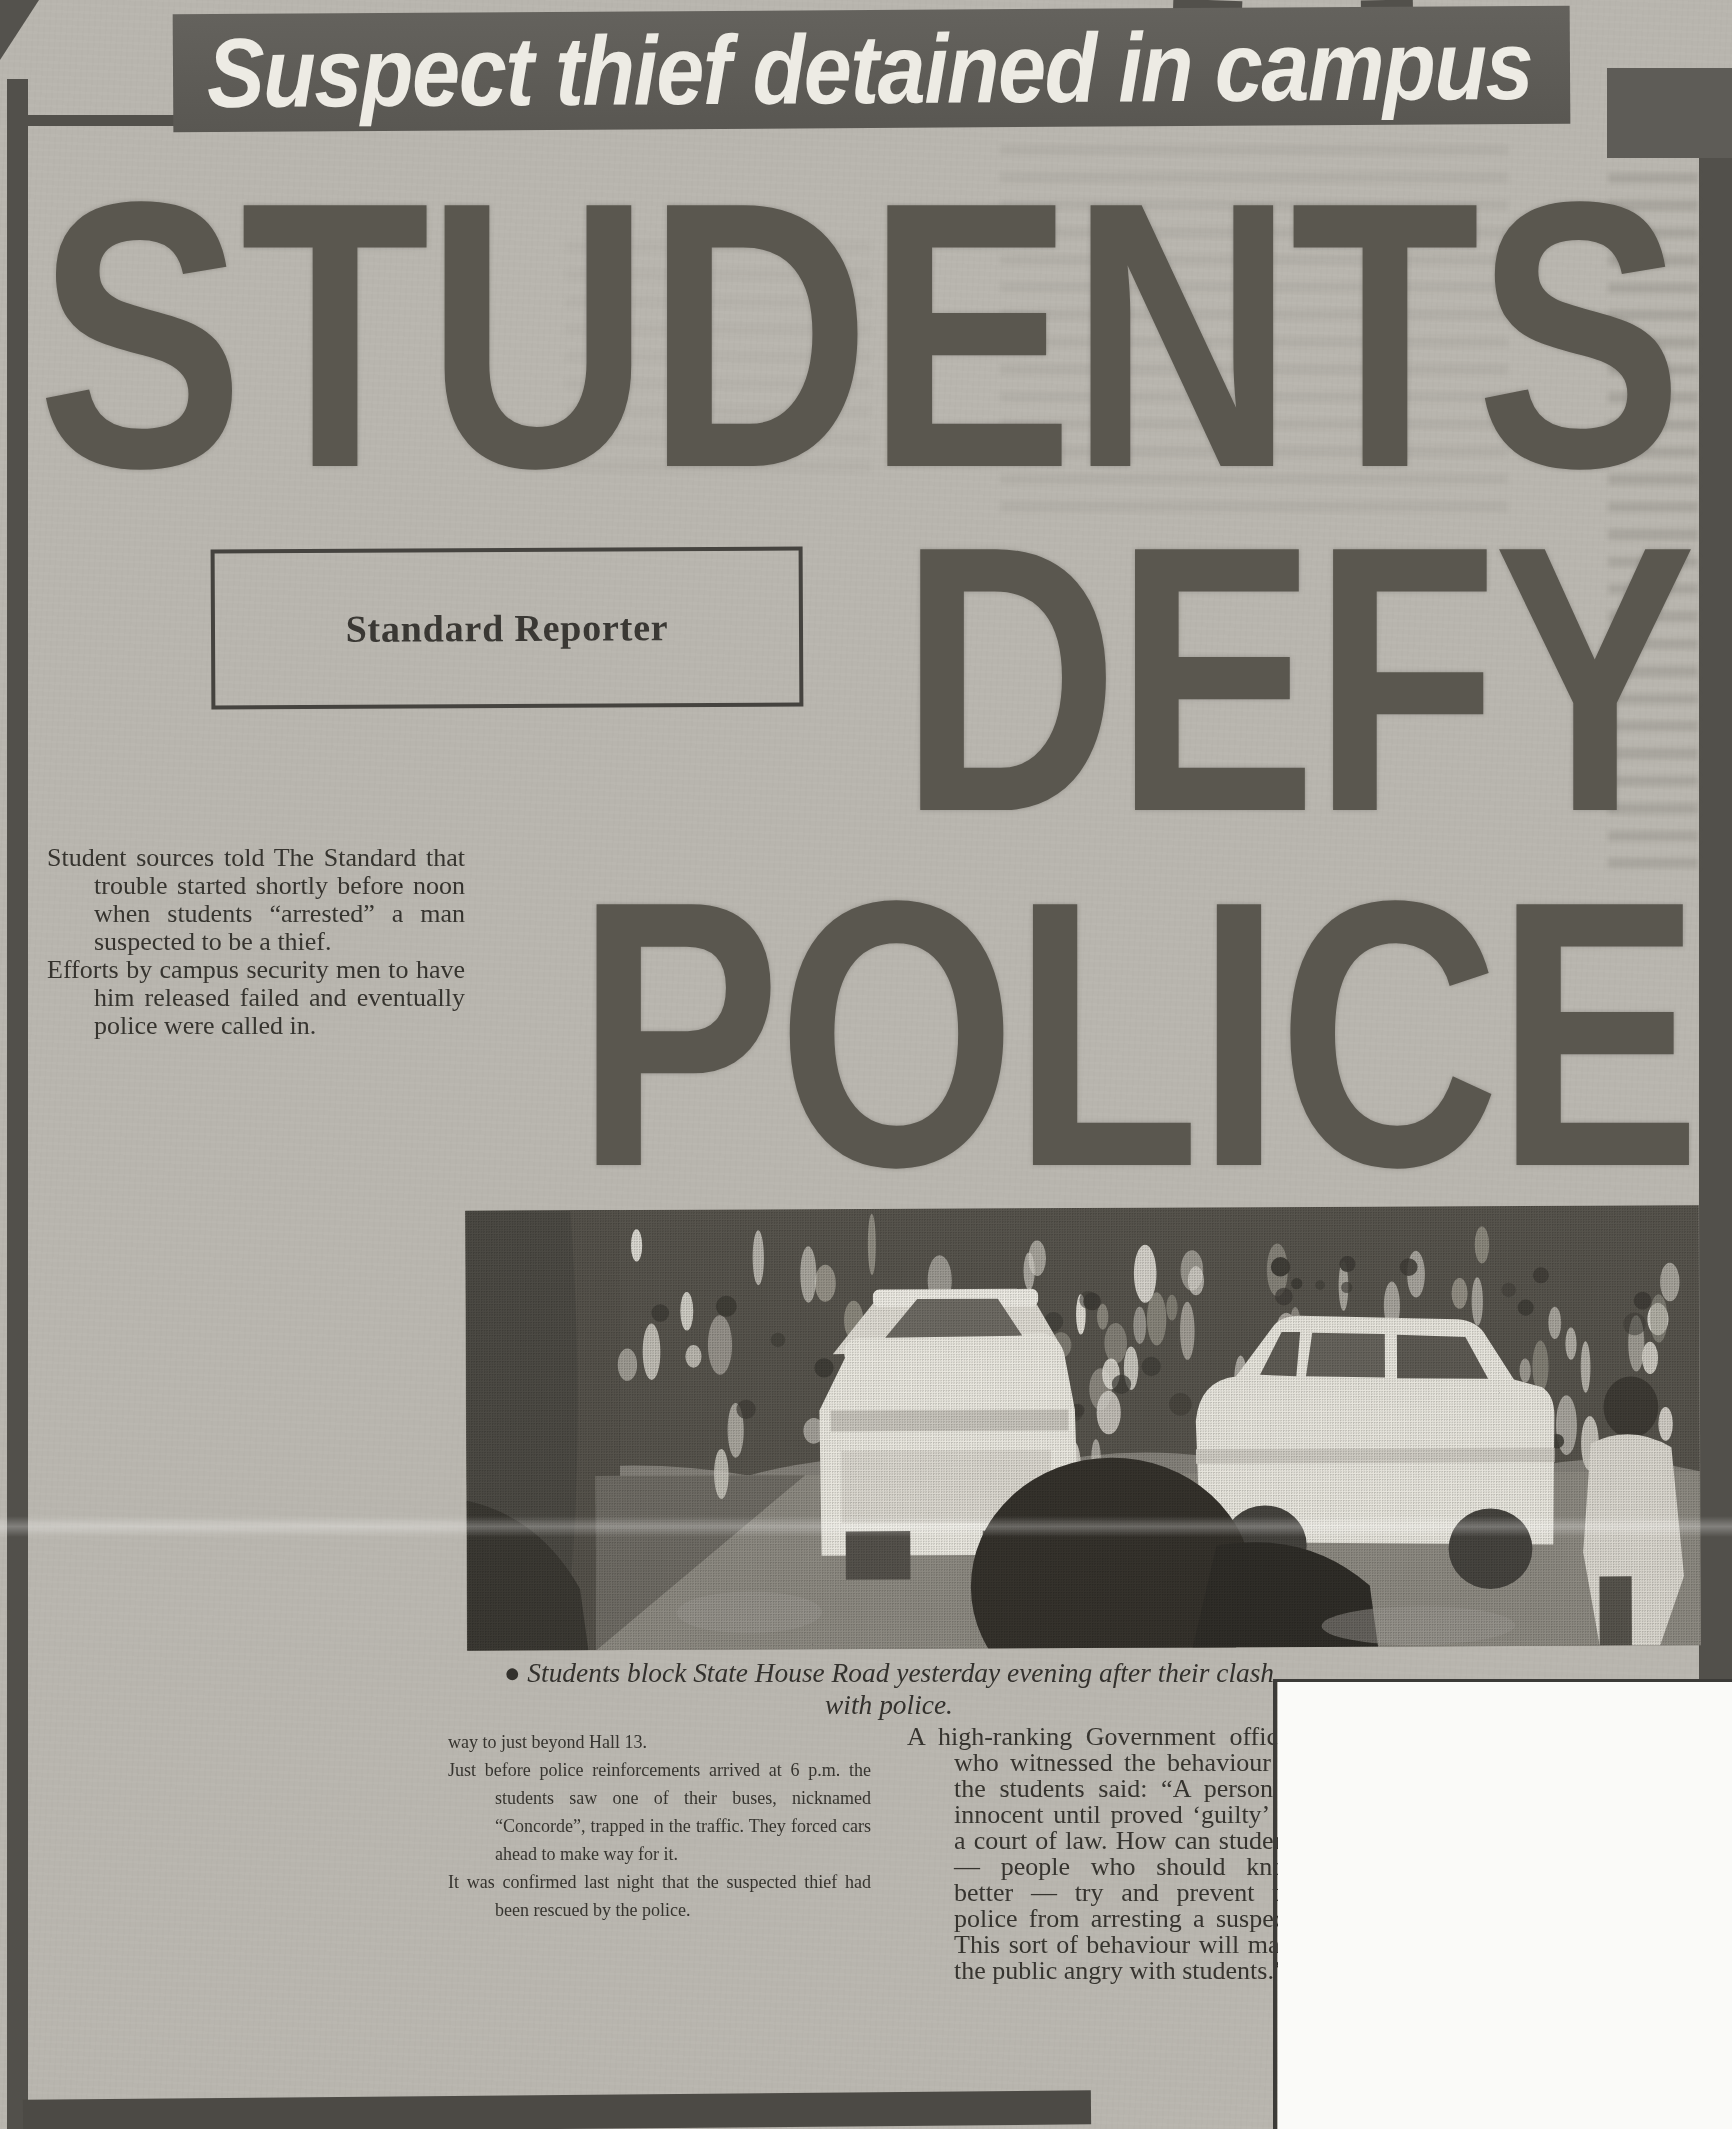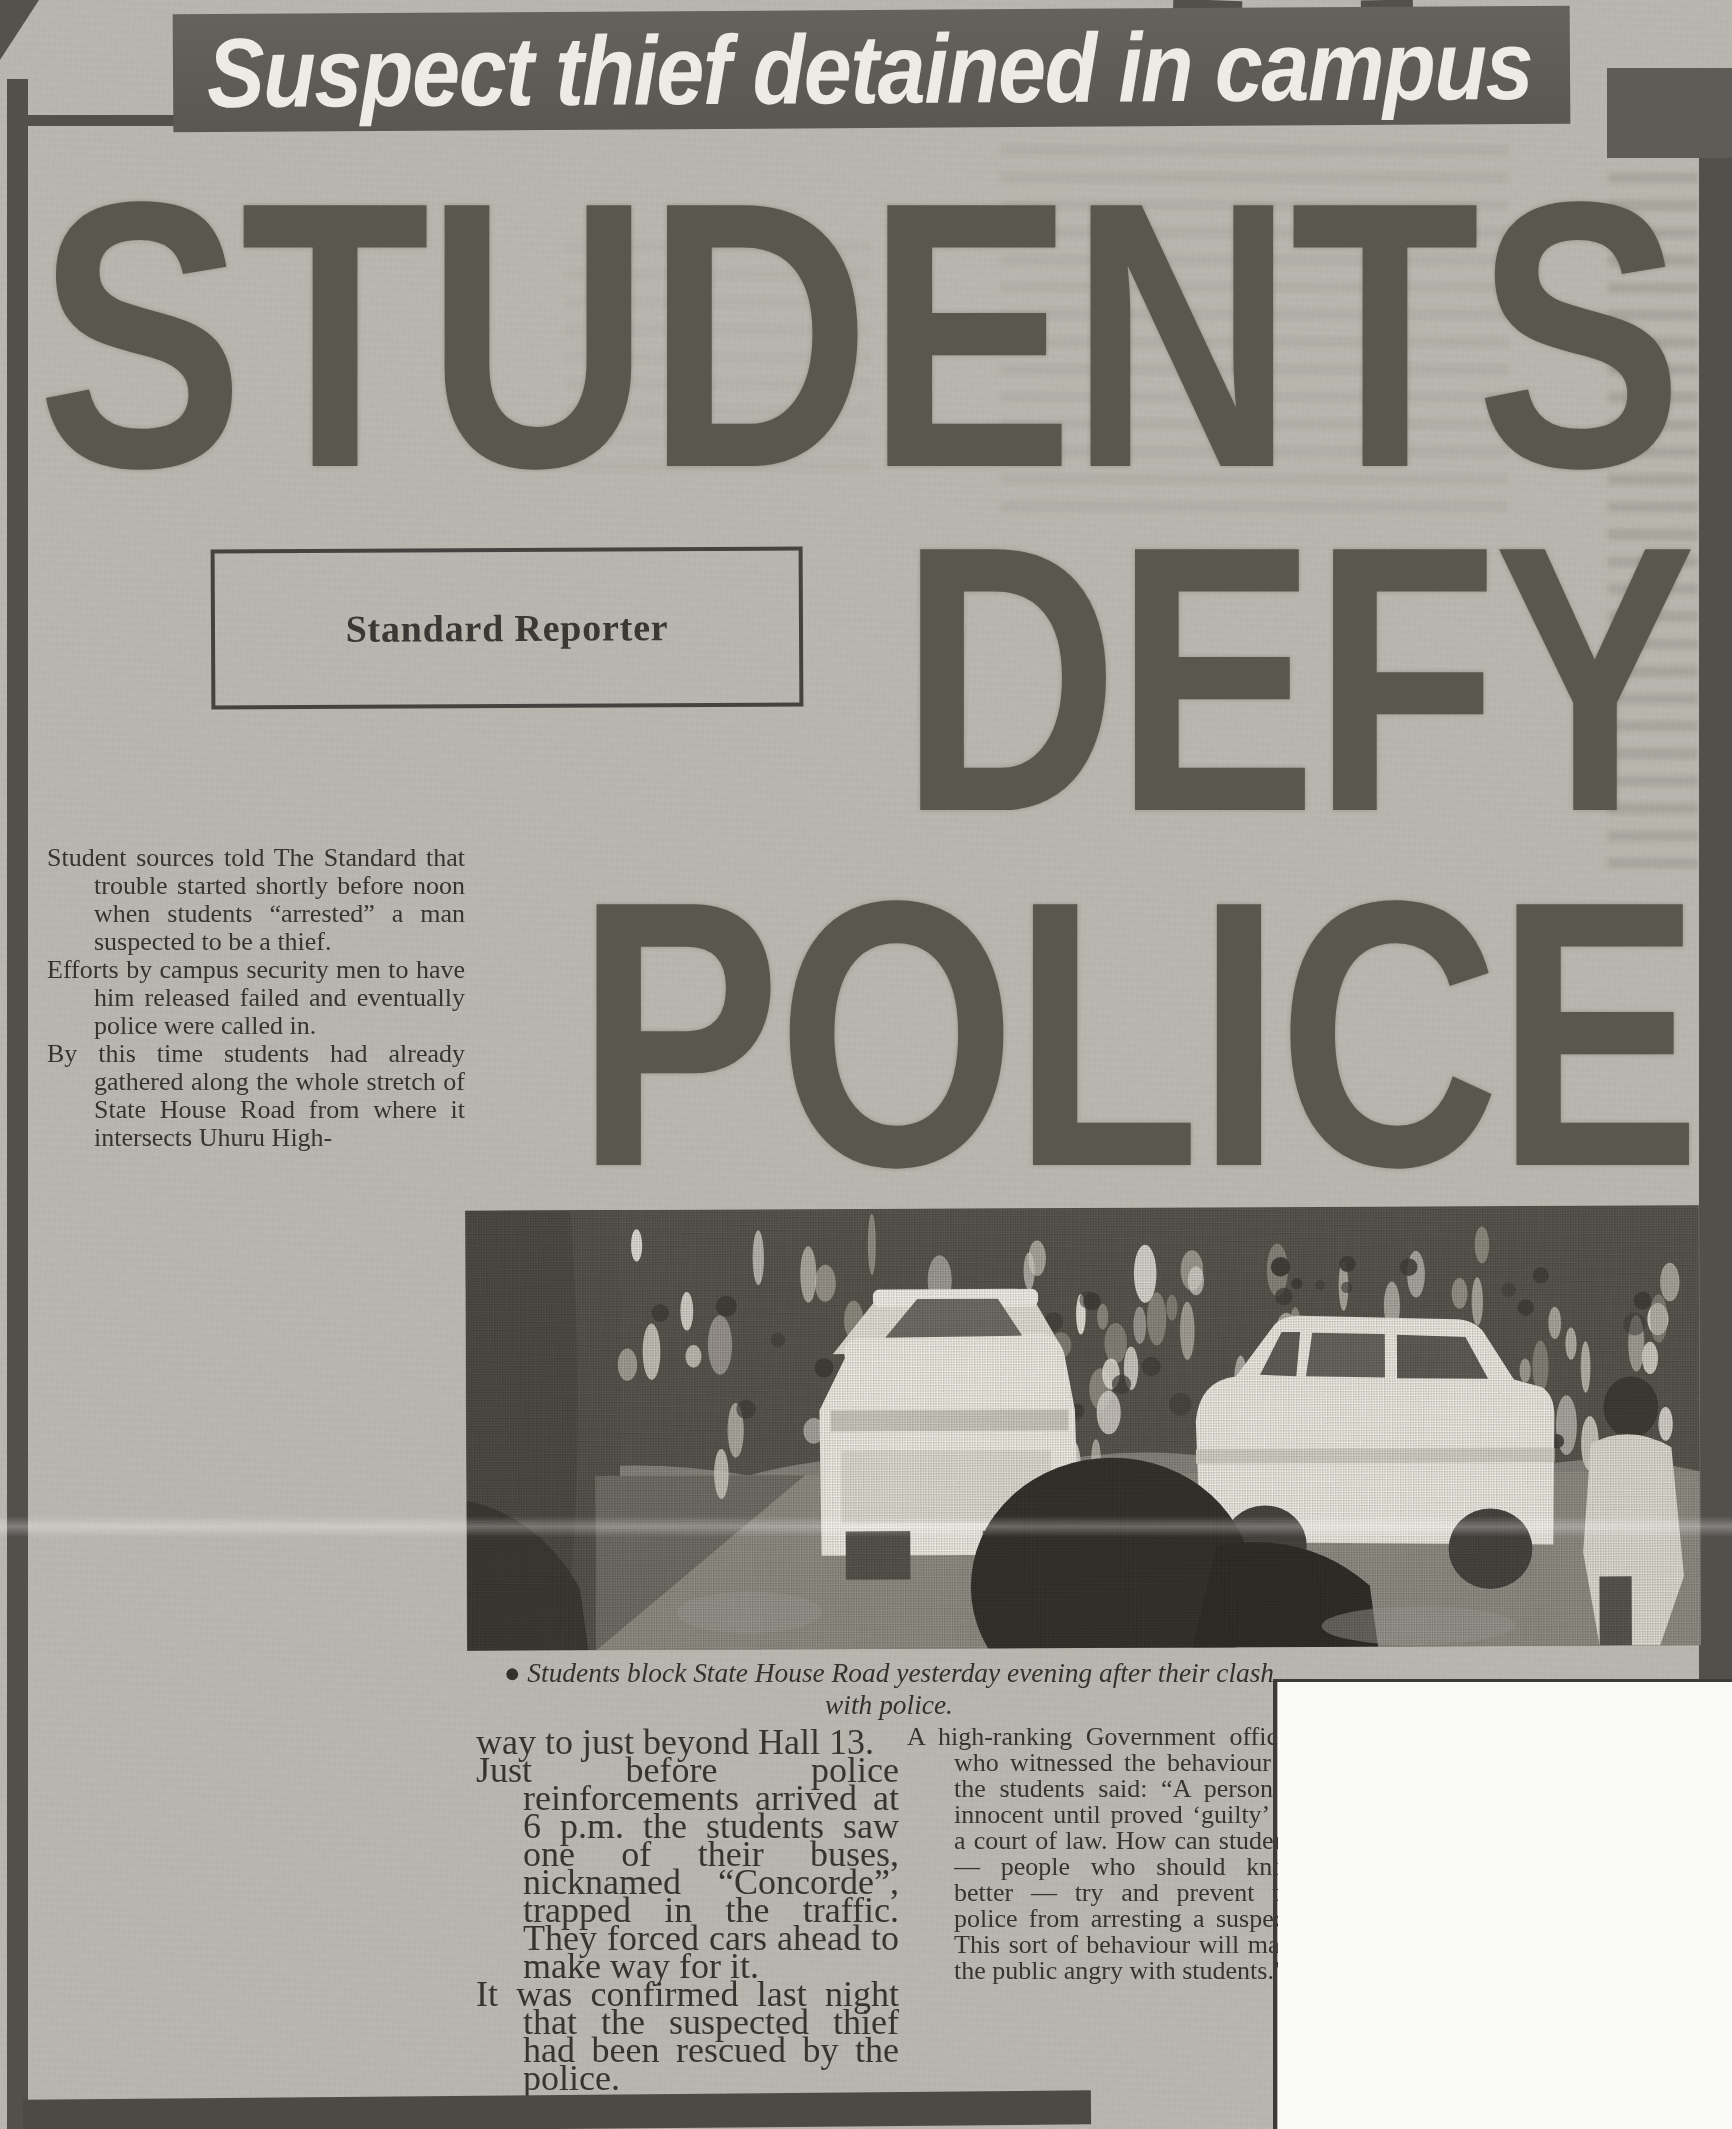--- a/index.html
+++ b/index.html
@@ -48,21 +48,21 @@
   }
   #byline-text{ font-weight:700; font-size:38px; color:#3a3834; letter-spacing:0.8px;}
   #lead{
     left:53px; top:645px; width:810px;
     font-size:34px; line-height:39px; text-align:justify; color:#34322d;
   }
   #lead .para{ margin:0; padding-left:47px; text-indent:-47px;}
   .bodycol{ text-align:justify; color:#36342f; }
   .bodycol .para{ margin:0; padding-left:47px; text-indent:-47px; }
   #left-col{ left:47px; top:844px; width:418px; font-size:26px; line-height:28px; }
-  #col2{ left:476px; top:1728px; width:423px; font-size:36px; line-height:28px; }
+  #col2{ left:448px; top:1728px; width:423px; font-size:18px; line-height:28px; }
   #col3{ left:907px; top:1724px; width:397px; font-size:26px; line-height:26px; }
   #photo-caption{
     left:477px; top:1657px; width:776px; text-align:center;
     font-style:italic; font-size:27.4px; line-height:32px; color:#33312d;margin-left:24px;
   }
   
   #photo{ left:466px; top:1208px; width:1234px; height:440px; background:#7e7b74; overflow:hidden; transform:rotate(-0.25deg);}
   #photo svg{display:block;}
   #halftone{
     position:absolute; inset:0; pointer-events:none; opacity:.55; mix-blend-mode:multiply;
@@ -113,21 +113,20 @@
   <div class="abs headline" style="left: 576px; top: 844px; transform: scaleX(0.811131);">POLICE</div>
 
   <div id="byline-box" class="abs">
     <span id="byline-text">Standard Reporter</span>
   </div>
 
 
   <div id="left-col" class="abs bodycol">
       <p class="para">Student sources told The Standard that trouble started shortly before noon when students “arrested” a man suspected to be a thief.</p>
       <p class="para">Efforts by campus security men to have him released failed and eventually police were called in.</p>
-      <p class="para">By this time students had already gathered along the whole stretch of State House Road from where it intersects Uhuru High-</p>
     </div>
 
   <div id="photo" class="abs">
     <svg width="1234" height="440" viewBox="0 0 1530 546">
       <rect x="0" y="0" width="1530" height="546" fill="#85827b"></rect>
 
       <path d="M0,0 H1530 V330 Q1400,300 1300,330 Q1150,290 1000,325 Q850,285 700,320 Q500,290 350,330 Q180,300 0,340 Z" fill="#57544d"></path>
       <rect x="0" y="0" width="190" height="546" fill="#4c4a44"></rect>
       <path d="M190,0 V546 L120,546 Q150,300 130,0 Z" fill="#55524b"></path>
 

